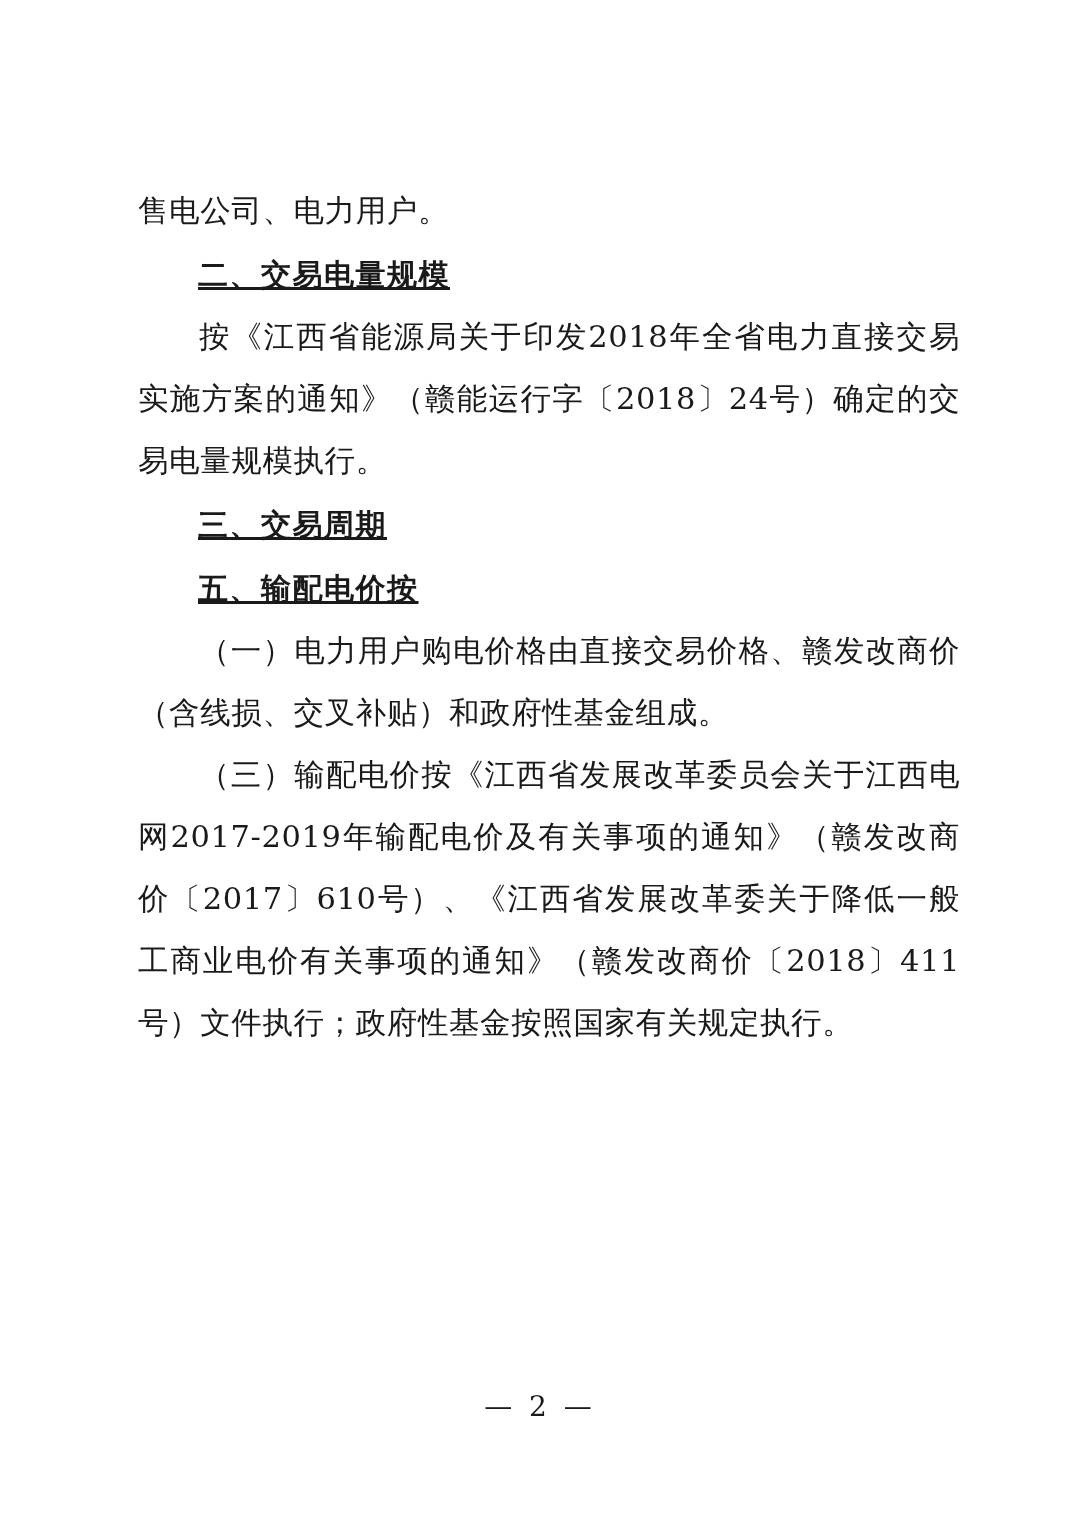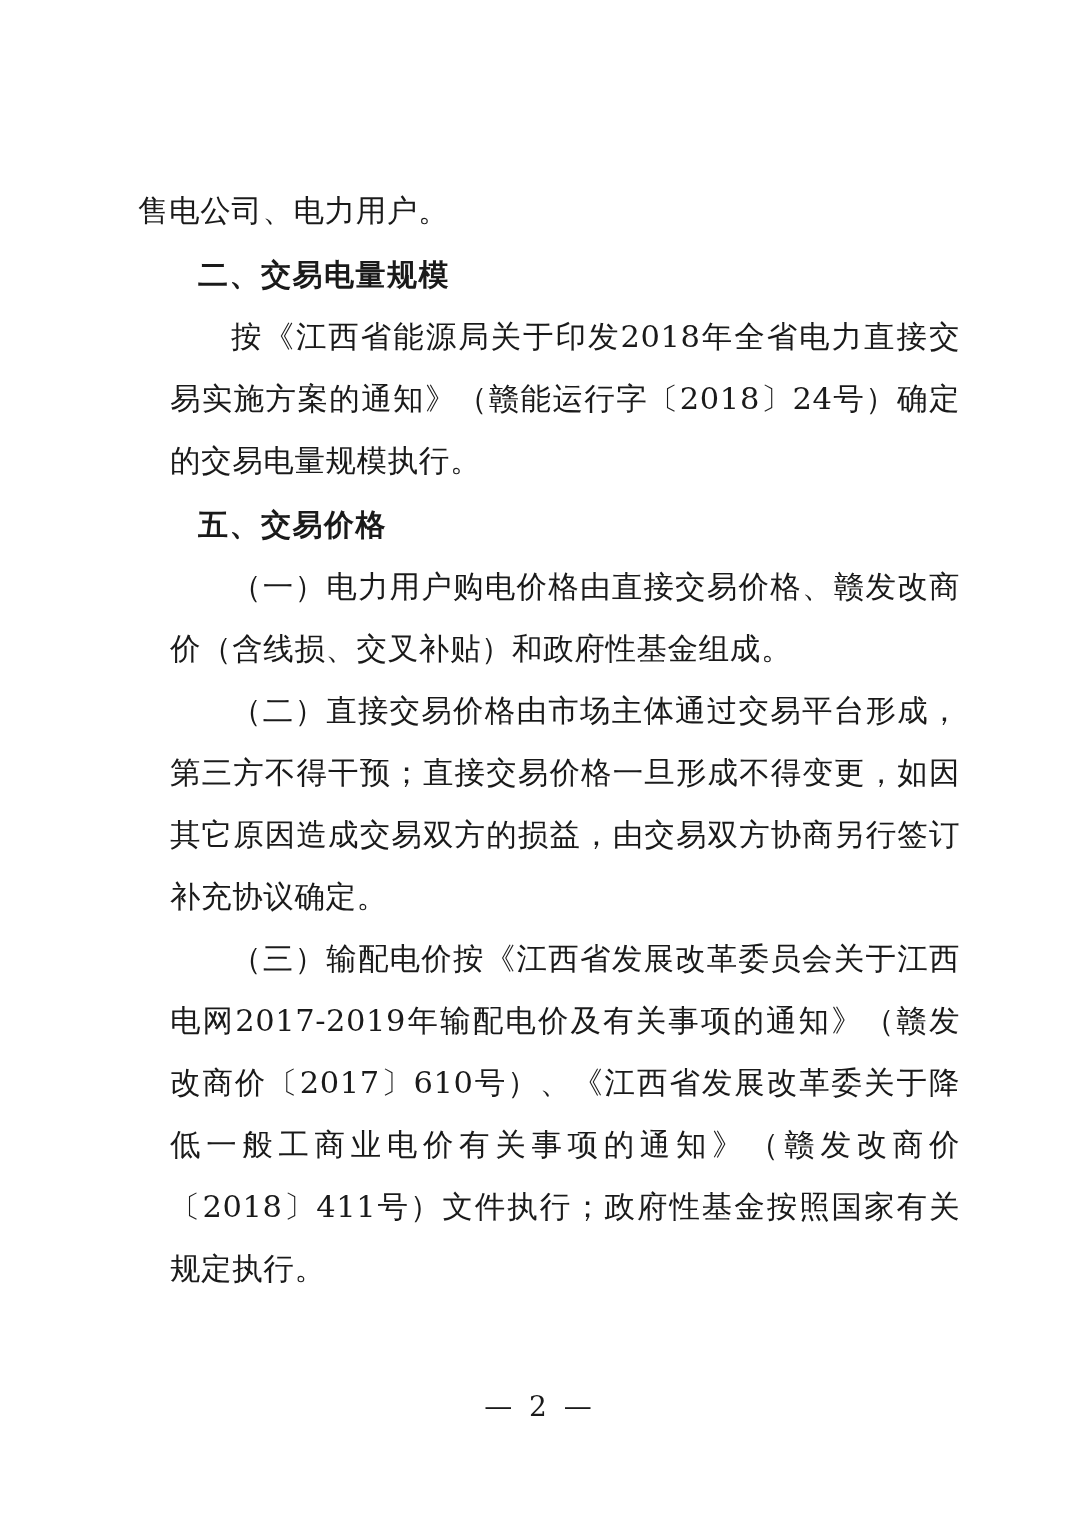--- a/index.html
+++ b/index.html
@@ -29,32 +29,32 @@
     line-height: 62px;
     letter-spacing: 0.6px;
     text-align: justify;
     text-justify: inter-ideograph;
   }
   p {
     margin: 0;
   }
   .para {
     text-indent: 2em;
-    margin-left: 32px;
   }
   .para-noindent {
     text-indent: 0;
   }
   .heading {
     text-indent: 2em;
     font-weight: bold;
     font-family: "DejaVu Sans", "Liberation Sans", sans-serif;
     font-size: 30px;
     letter-spacing: 1.5px;
     margin-top: 2px;
+    text-decoration: underline;
   }
   .footer {
     position: absolute;
     left: 0;
     bottom: 104px;
     width: 1080px;
     text-align: center;
     font-size: 28px;
     letter-spacing: 4px;
     color: #1a1a1a;
@@ -66,28 +66,28 @@
 
 <div class="page">
   <div class="doc-body">
 
     <p class="para-noindent">售电公司、电力用户。</p>
 
     <p class="heading">二、交易电量规模</p>
 
     <p class="para">按《江西省能源局关于印发2018年全省电力直接交易实施方案的通知》（赣能运行字〔2018〕24号）确定的交易电量规模执行。</p>
 
+    <p class="heading">三、交易周期</p>
 
 
 
 
-    <p class="heading">五、交易价格</p>
+    <p class="heading">五、输配电价按</p>
 
     <p class="para">（一）电力用户购电价格由直接交易价格、赣发改商价（含线损、交叉补贴）和政府性基金组成。</p>
 
-    <p class="para">（二）直接交易价格由市场主体通过交易平台形成，第三方不得干预；直接交易价格一旦形成不得变更，如因其它原因造成交易双方的损益，由交易双方协商另行签订补充协议确定。</p>
 
     <p class="para">（三）输配电价按《江西省发展改革委员会关于江西电网2017-2019年输配电价及有关事项的通知》（赣发改商价〔2017〕610号）、《江西省发展改革委关于降低一般工商业电价有关事项的通知》（赣发改商价〔2018〕411号）文件执行；政府性基金按照国家有关规定执行。</p>
 
   </div>
 </div>
 
 <div class="footer">— 2 —</div>
 
 </body></html>

